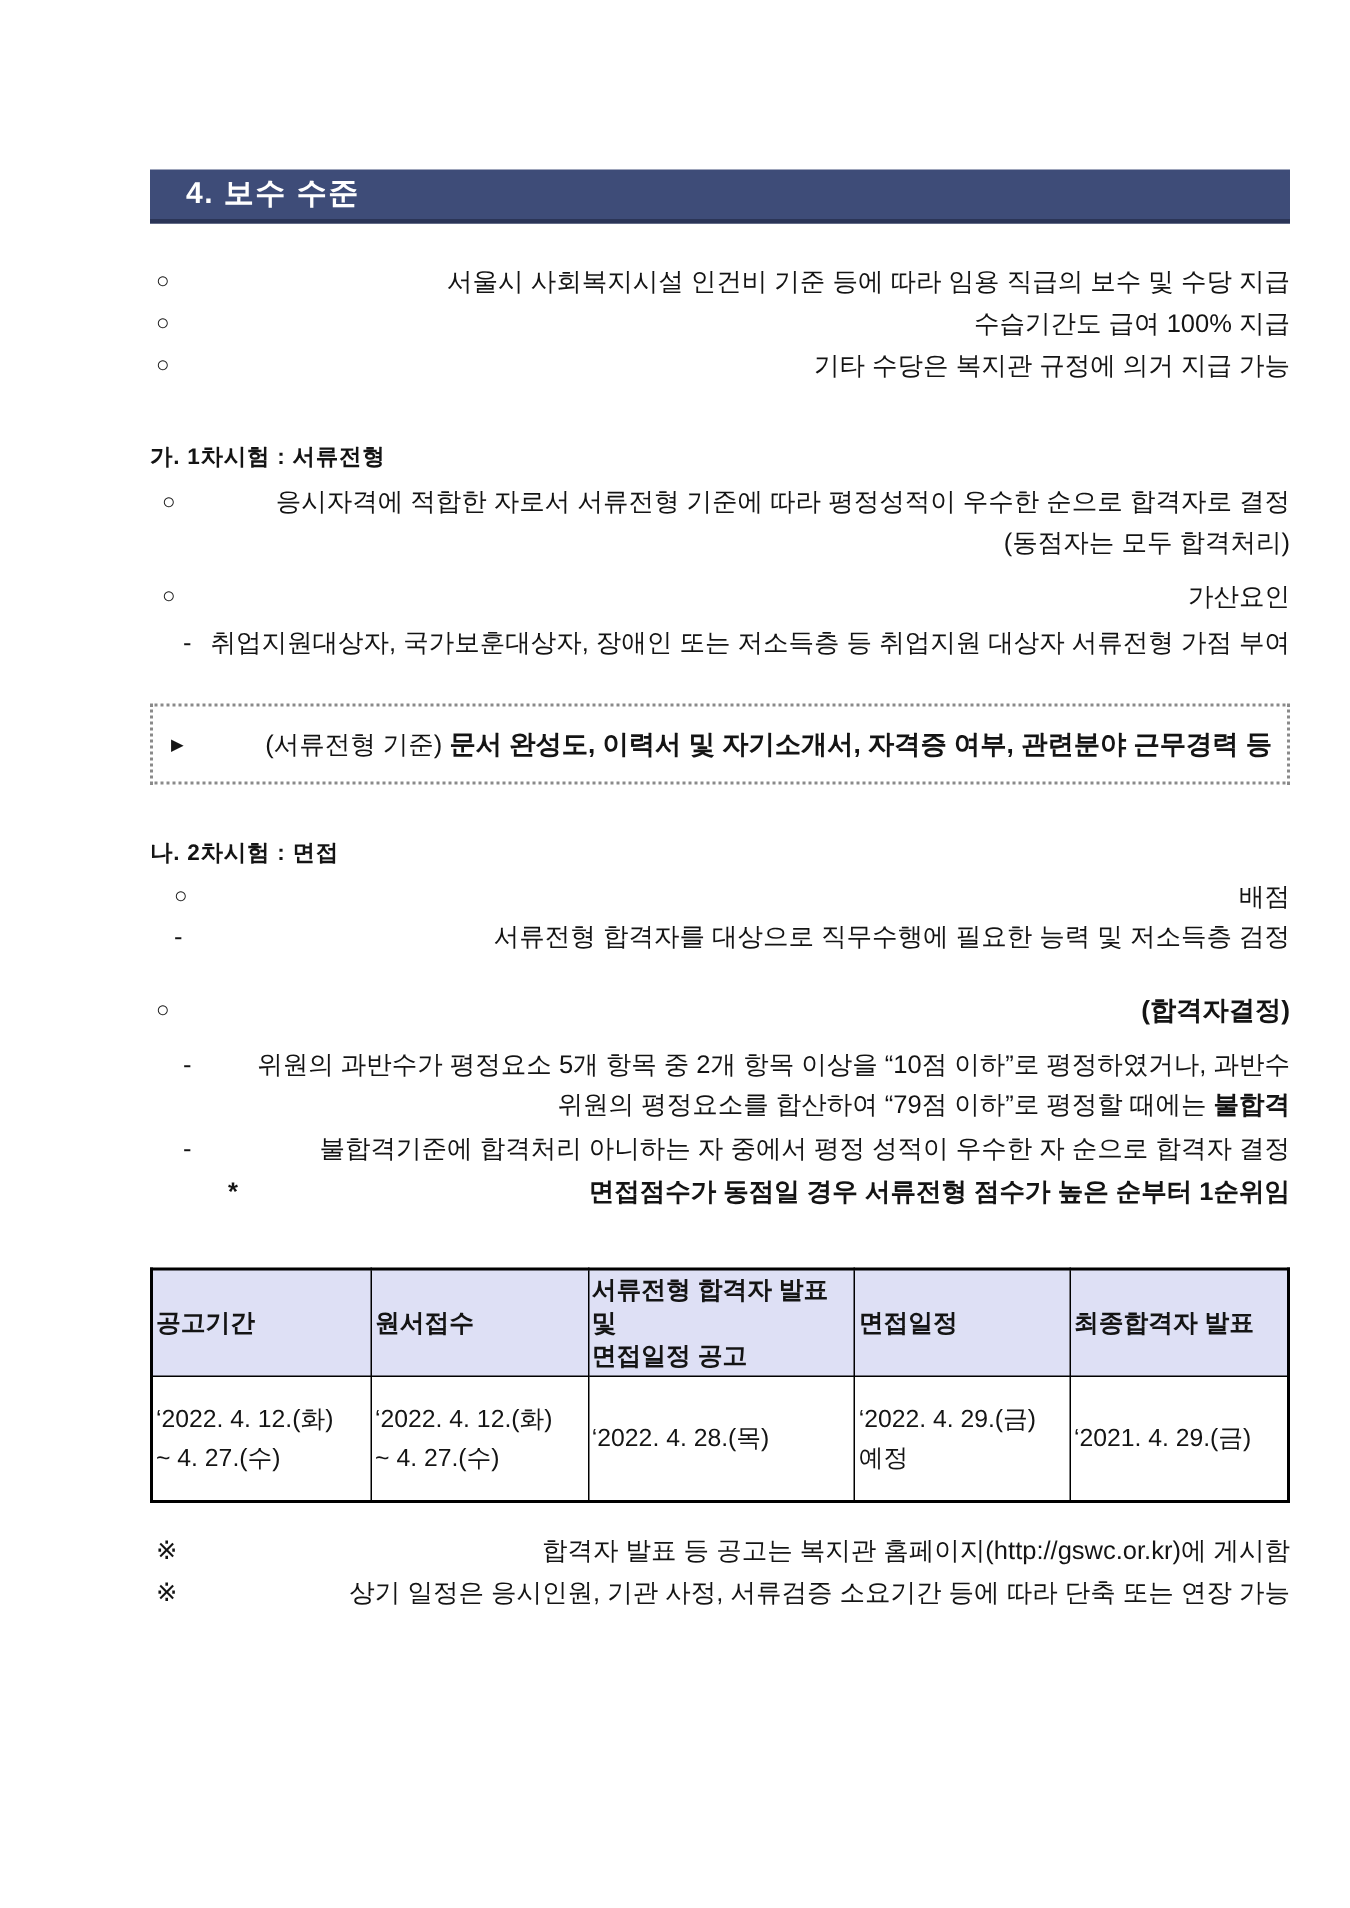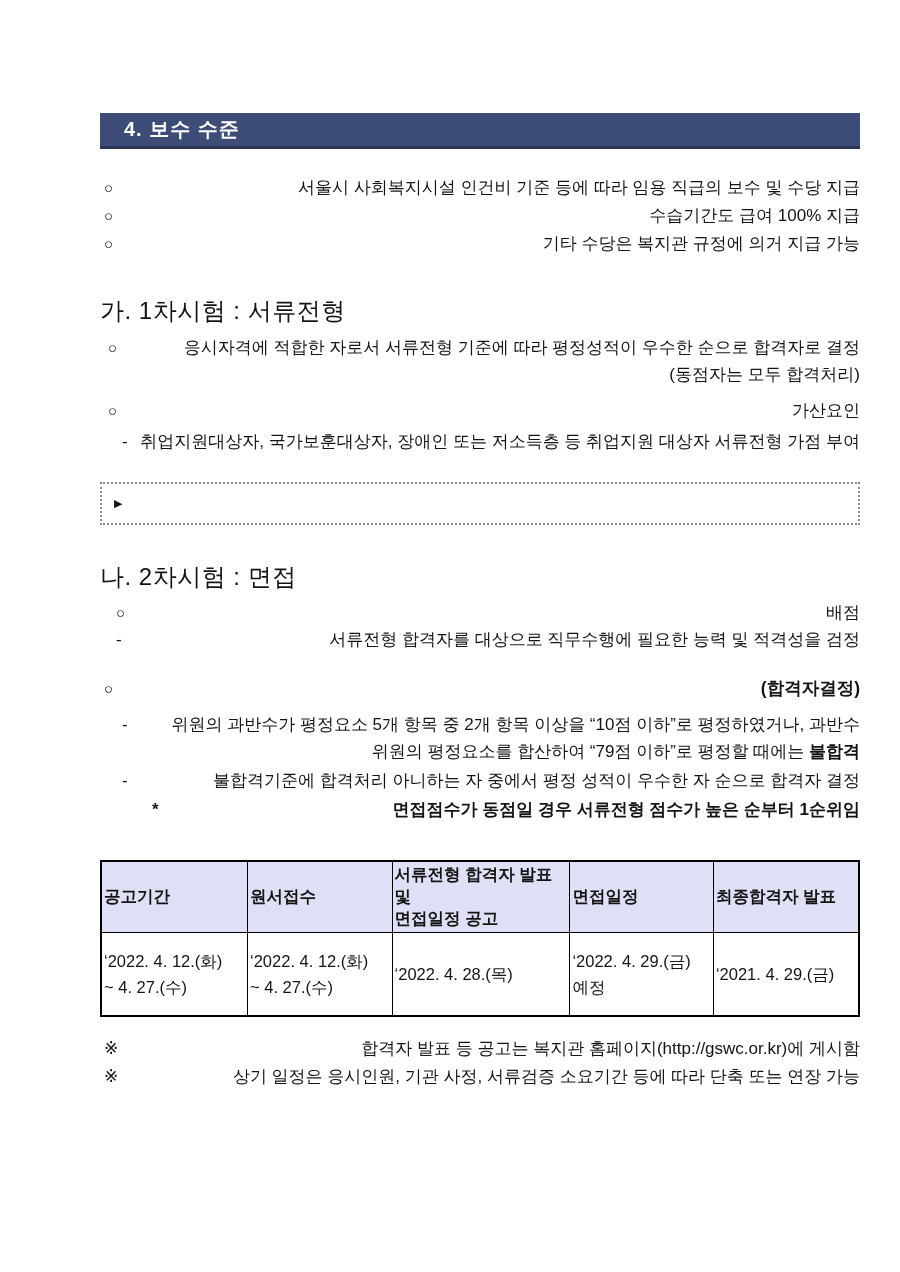--- a/index.html
+++ b/index.html
@@ -21,21 +21,21 @@
   .li{display:flex;font-size:17px;line-height:27px;align-items:flex-start;}
   .mk{flex:0 0 26px;text-align:left;padding-left:4px;}
   .mk.circle{font-size:15px;line-height:27px;}
   .mk.dash{flex:0 0 18px;}
   .txt{flex:1;word-break:keep-all;text-align:right;}
 
   .sec4-list{margin-top:25px;}
   .sec4-list .li{margin-bottom:1px;}
 
   .sec5{margin-top:38px;}
-  .sub-heading{font-size:24px;font-weight:normal;margin-top:13px;letter-spacing:.5px;}
+  .sub-heading{font-size:15px;font-weight:bold;margin-top:13px;letter-spacing:.5px;}
   .part-a-list{margin-top:7px;margin-left:4px;}
   .item-gap{margin-top:9px;}
   .dash-indent{margin-left:14px;margin-top:4px;}
 
   .note-box{
     margin-top:27px;border:2px dotted #8a8a8a;background:#ffffff;
     padding:13px 10px;display:flex;align-items:center;font-size:17px;
   }
   .note-box .arrow{flex:0 0 18px;font-size:11px;padding-left:2px;}
   .note-box b{font-size:17.5px;}
@@ -106,32 +106,33 @@
         <span class="txt">가산요인</span>
       </div>
       <div class="li dash-indent">
         <span class="mk dash">-</span>
         <span class="txt">취업지원대상자, 국가보훈대상자, 장애인 또는 저소득층 등 취업지원 대상자 서류전형 가점 부여</span>
       </div>
     </div>
 
     <div class="note-box">
       <span class="arrow">▶</span>
+      <span class="txt"><span>(서류전형 기준) </span><b>문서 완성도, 이력서 및 자기소개서, 자격증 여부, 관련분야 근무경력 등</b></span>
     </div>
 
     <div class="part-b">
       <div class="sub-heading">나. 2차시험 : 면접</div>
       <div class="part-b-list">
         <div class="li">
           <span class="mk circle">○</span>
           <span class="txt">배점</span>
         </div>
         <div class="li">
           <span class="mk dash">-</span>
-          <span class="txt">서류전형 합격자를 대상으로 직무수행에 필요한 능력 및 적격성을 검정</span>
+          <span class="txt">서류전형 합격자를 대상으로 직무수행에 필요한 능력 및 저소득층 검정</span>
         </div>
       </div>
 
       <div class="decision">
         <div class="decision-heading">
           <span class="mk circle">○</span>
           <span class="txt">(합격자결정)</span>
         </div>
         <div class="decision-list">
           <div class="li">

